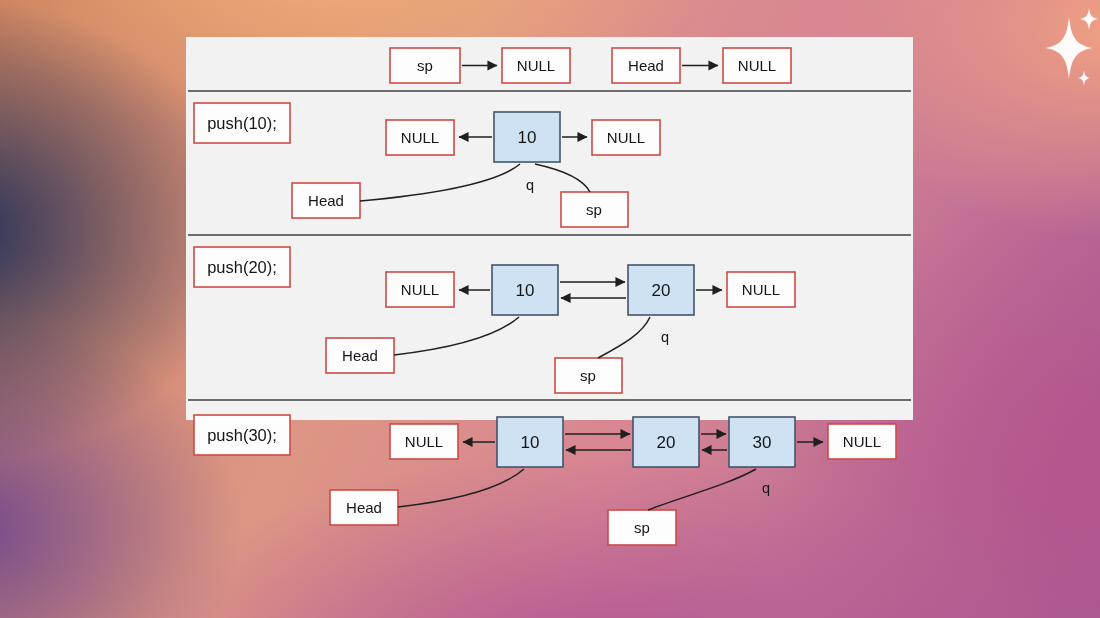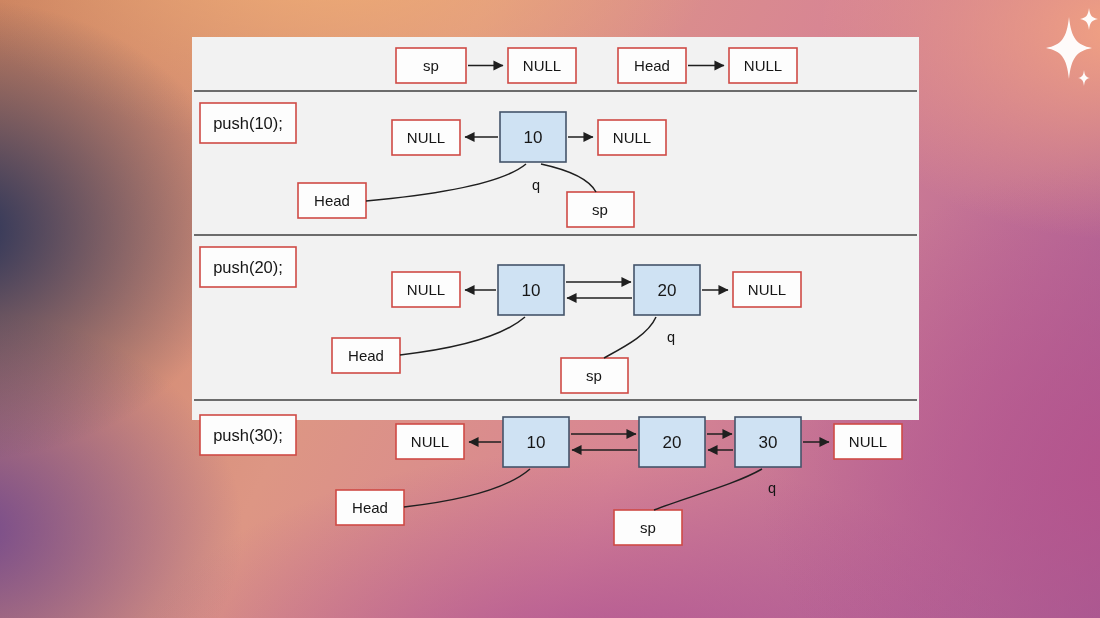--- a/index.html
+++ b/index.html
@@ -12,21 +12,21 @@
     background:
       radial-gradient(ellipse 420px 340px at -40px 230px, rgba(30,46,88,0.96) 0%, rgba(30,46,88,0) 68%),
       radial-gradient(ellipse 390px 310px at -30px 530px, rgba(96,60,146,0.82) 0%, rgba(96,60,146,0) 70%),
       radial-gradient(ellipse 560px 300px at 330px -60px, rgba(242,176,116,0.95) 0%, rgba(242,176,116,0) 70%),
       radial-gradient(ellipse 430px 300px at 1120px 30px, rgba(247,167,128,0.9) 0%, rgba(247,167,128,0) 70%),
       radial-gradient(ellipse 520px 430px at 1130px 470px, rgba(182,82,140,0.9) 0%, rgba(182,82,140,0) 72%),
       radial-gradient(ellipse 650px 340px at 580px 690px, rgba(168,74,148,0.85) 0%, rgba(168,74,148,0) 70%),
       linear-gradient(115deg, #c9805f 0%, #dd9684 35%, #d88693 60%, #b96a96 85%, #a35d95 100%);
   }
   .slide{
-    position:absolute;left:192px;top:37px;width:727px;height:383px;
+    position:absolute;left:186px;top:37px;width:727px;height:383px;
     background:#f2f2f2;
   }
   .slide svg{display:block;}
   .sparkles{position:absolute;left:1035px;top:2px;}
   .label-box{fill:#fdfdfd;stroke:#cf4a45;stroke-width:1.6;}
   .node-box{fill:#cfe2f3;stroke:#44546a;stroke-width:1.6;}
   .edge{stroke:#1f1f1f;stroke-width:1.5;fill:none;}
   .divider{stroke:#3f3f3f;stroke-width:1.3;}
   .lbl{font-family:"Liberation Sans",sans-serif;font-size:15px;fill:#161616;text-anchor:middle;dominant-baseline:central;}
   .num{font-family:"Liberation Sans",sans-serif;font-size:17px;fill:#161616;text-anchor:middle;dominant-baseline:central;}

